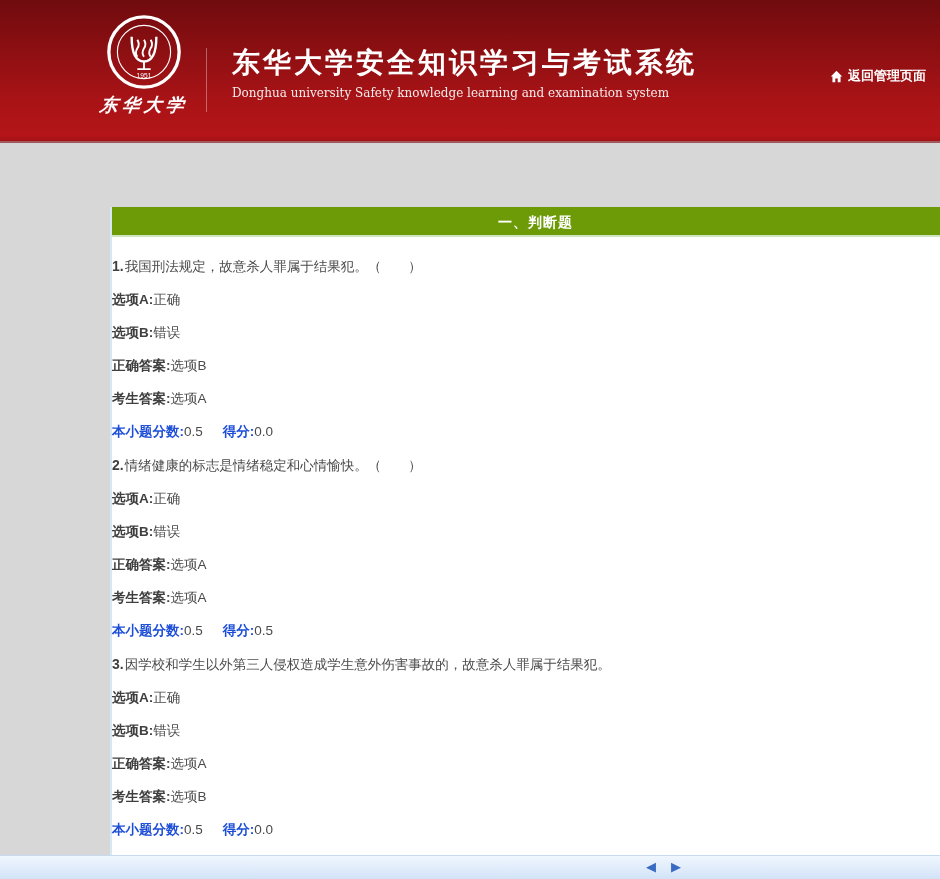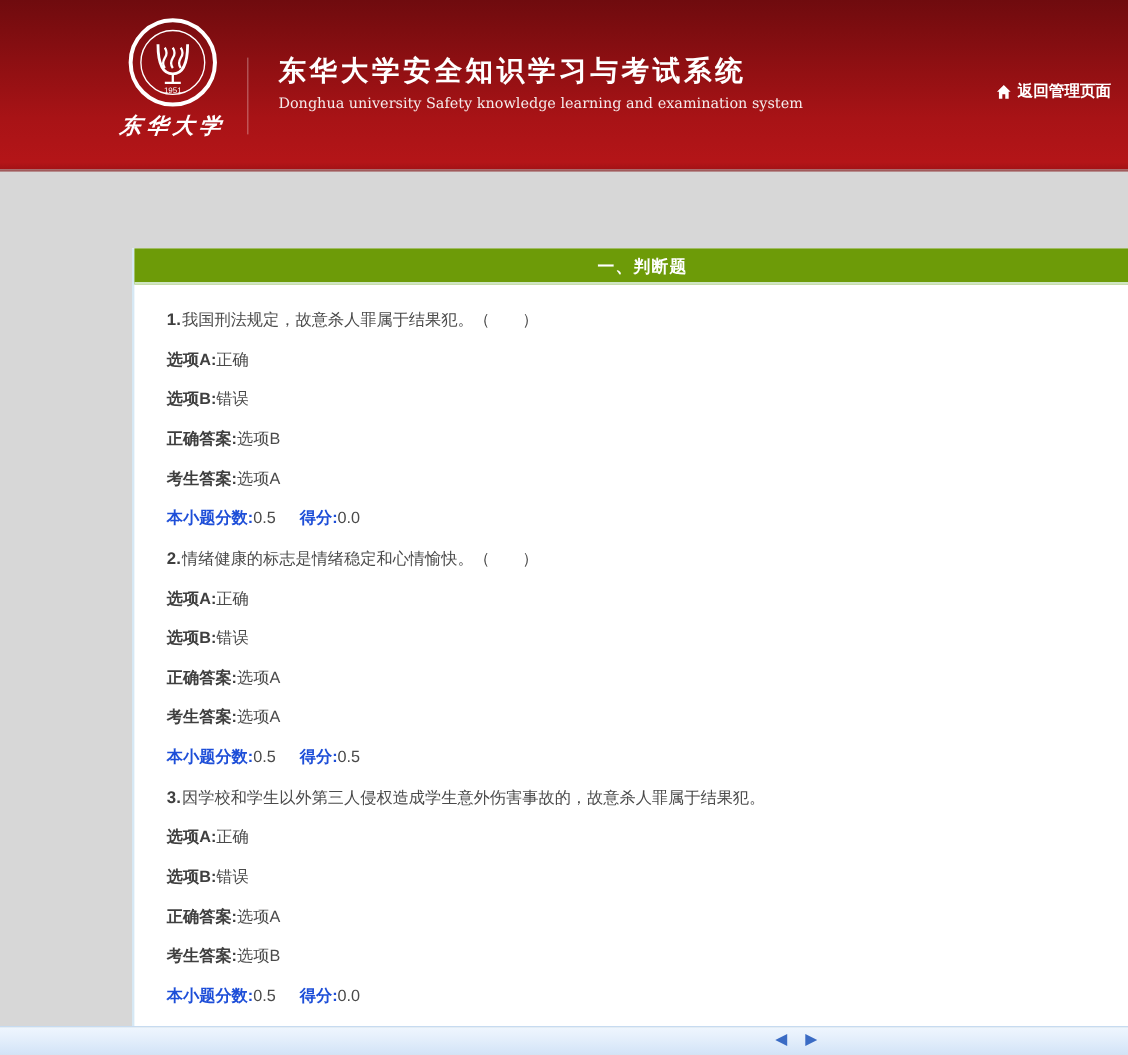--- a/index.html
+++ b/index.html
@@ -36,21 +36,21 @@
   }
   .header-divider {
     position: absolute; left: 206px; top: 48px;
     width: 1px; height: 64px;
     background: rgba(255,255,255,0.35);
   }
   .titles { position: absolute; left: 232px; top: 44px; }
   .app-title {
     font-family: "DejaVu Serif", "Liberation Serif", serif;
     font-weight: bold;
-    font-size: 23px; letter-spacing: 3px;
+    font-size: 28px; letter-spacing: 3px;
     color: #ffffff;
     white-space: nowrap;
   }
   .app-subtitle {
     font-family: "DejaVu Serif", "Liberation Serif", serif;
     font-size: 12px; margin-top: 4px;
     color: #f5ecec;
     white-space: nowrap;
   }
   .back-link {
@@ -72,21 +72,21 @@
   .section-bar {
     height: 30px; line-height: 30px;
     background: #6d9b08;
     border-bottom: 2px solid #cfe5c2;
     color: #ffffff;
     font-size: 14px; font-weight: bold;
     padding-left: 19px;
     letter-spacing: 1px;
     text-align: center;
   }
-  .content { padding: 22px 20px 0 27px; }
+  .content { padding: 22px 20px 0 0; }
 
   .question p {
     margin: 0 0 19px 0;
     font-size: 13.5px;
     line-height: 14px;
     color: #4a4a4a;
   }
   .question b { font-weight: bold; color: #3f3f3f; }
   .q-num { font-size: 14px; margin-right: 1px; }
   .q-score, .q-score b { color: #1d4ed8; }

